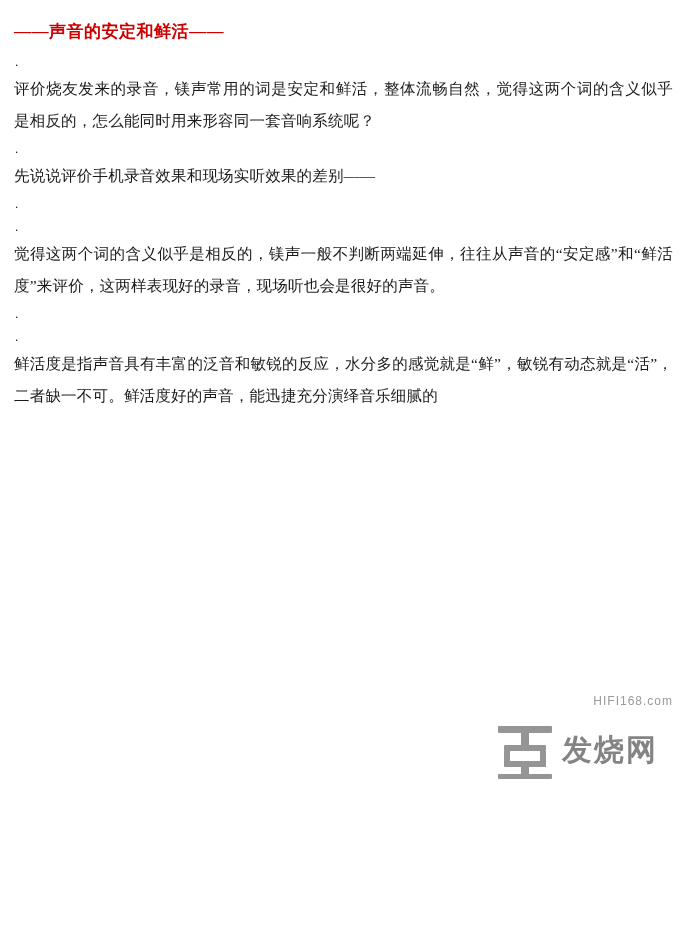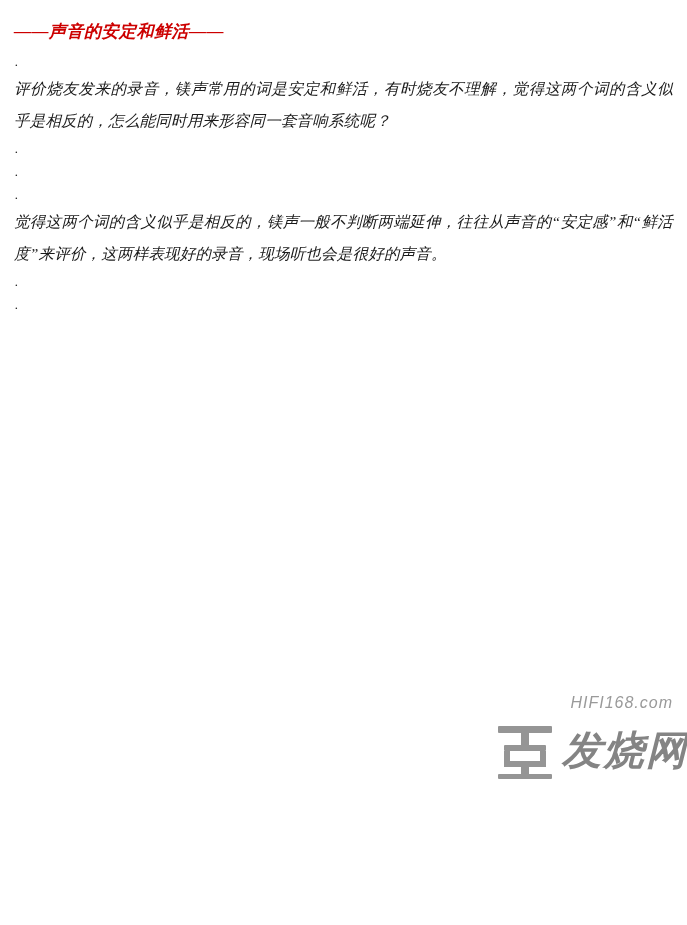--- a/index.html
+++ b/index.html
@@ -14,21 +14,20 @@
     color: #1a1a1a;
     overflow: hidden;
     position: relative;
   }
   .page {
     position: relative;
     width: 687px;
     height: 790px;
     box-sizing: border-box;
     padding: 18px 14px 0 14px;
-    font-style: italic;
   }
   .article-title {
     color: #cc0000;
     font-weight: bold;
     font-size: 17px;
     letter-spacing: 0.5px;
     line-height: 28px;
     margin: 0 0 4px 0;
     white-space: nowrap;
   }
@@ -56,60 +55,62 @@
     width: 185px;
     height: 92px;
     pointer-events: none;
     user-select: none;
   }
   .wm-top-text {
     position: absolute;
     top: 0;
     right: 6px;
     font-family: "Liberation Sans", sans-serif;
-    font-size: 16px;
+    font-size: 12px;
     color: #9a9a9a;
     letter-spacing: 1px;
   }
   .wm-logo {
     position: absolute;
     left: 0;
     top: 26px;
     width: 62px;
     height: 62px;
   }
   .wm-brand {
     position: absolute;
     left: 68px;
     top: 36px;
     font-family: "Liberation Sans", sans-serif;
-    font-size: 40px;
+    font-size: 30px;
     font-weight: bold;
     color: #6f6f6f;
     letter-spacing: 2px;
     line-height: 40px;
     white-space: nowrap;
     opacity: 0.85;
   }
 </style>
 </head>
 <body>
 
 <div class="page">
 
   <div class="article-title">——声音的安定和鲜活——</div>
 
   <div class="dot-line">.</div>
-  <div class="para">评价烧友发来的录音，镁声常用的词是安定和鲜活，有时烧友不理解，觉得这两个词的含义似乎是相反的，怎么能同时用来形容同一套音响系统呢？</div>
+  <div class="para">评价烧友发来的录音，镁声常用的词是安定和鲜活，整体流畅自然，觉得这两个词的含义似乎是相反的，怎么能同时用来形容同一套音响系统呢？</div>
   <div class="dot-line">.</div>
+  <div class="para">先说说评价手机录音效果和现场实听效果的差别——</div>
   <div class="dot-line">.</div>
   <div class="dot-line">.</div>
   <div class="para">觉得这两个词的含义似乎是相反的，镁声一般不判断两端延伸，往往从声音的“安定感”和“鲜活度”来评价，这两样表现好的录音，现场听也会是很好的声音。</div>
   <div class="dot-line">.</div>
   <div class="dot-line">.</div>
+  <div class="para">鲜活度是指声音具有丰富的泛音和敏锐的反应，水分多的感觉就是“鲜”，敏锐有动态就是“活”，二者缺一不可。鲜活度好的声音，能迅捷充分演绎音乐细腻的</div>
 
   <div class="watermark">
     <div class="wm-top-text">HIFI168.com</div>
     <div class="wm-logo">
       <svg viewBox="0 0 62 62" width="62" height="62" aria-hidden="true">
         <g fill="#8a8a8a" opacity="0.9">
           <rect x="4" y="6" width="54" height="7" rx="1"></rect>
           <rect x="27" y="13" width="8" height="12"></rect>
           <rect x="10" y="25" width="42" height="6" rx="1"></rect>
           <rect x="10" y="31" width="6" height="16"></rect>

